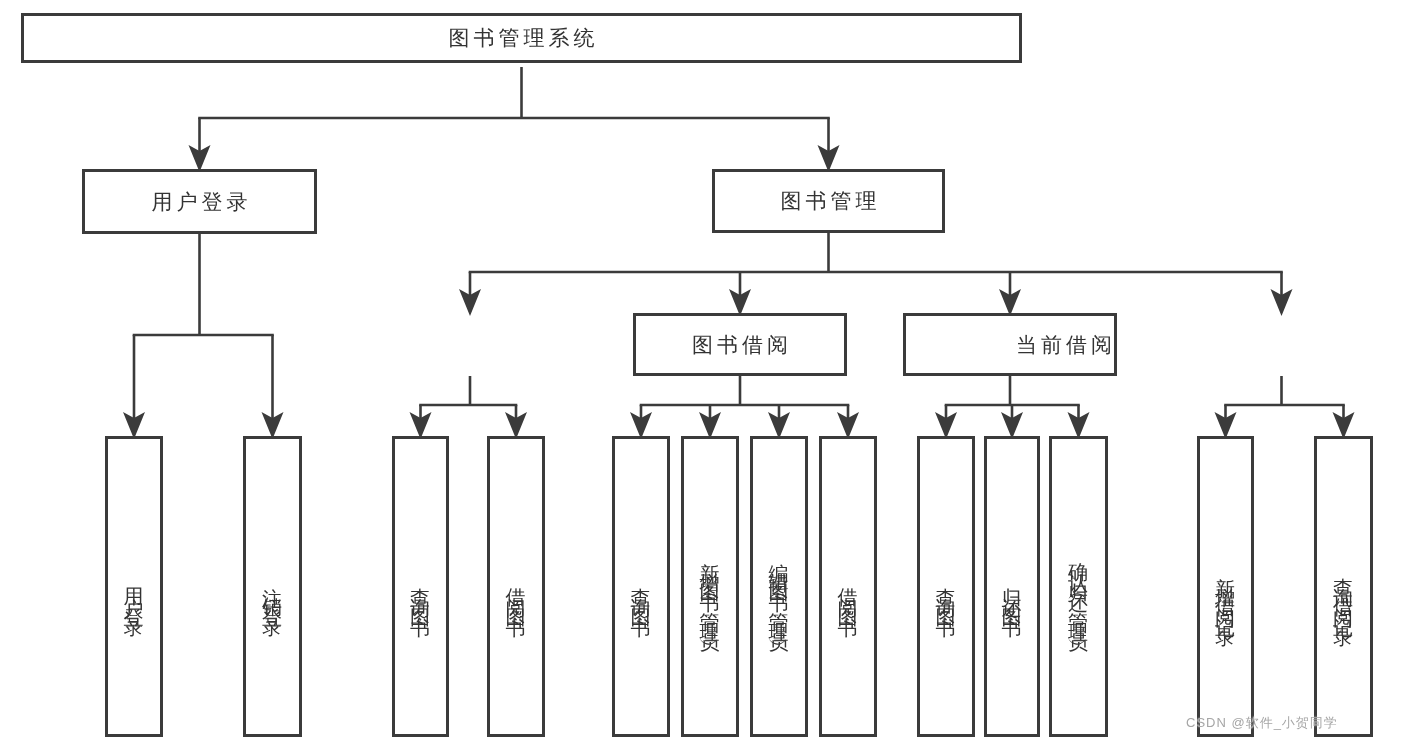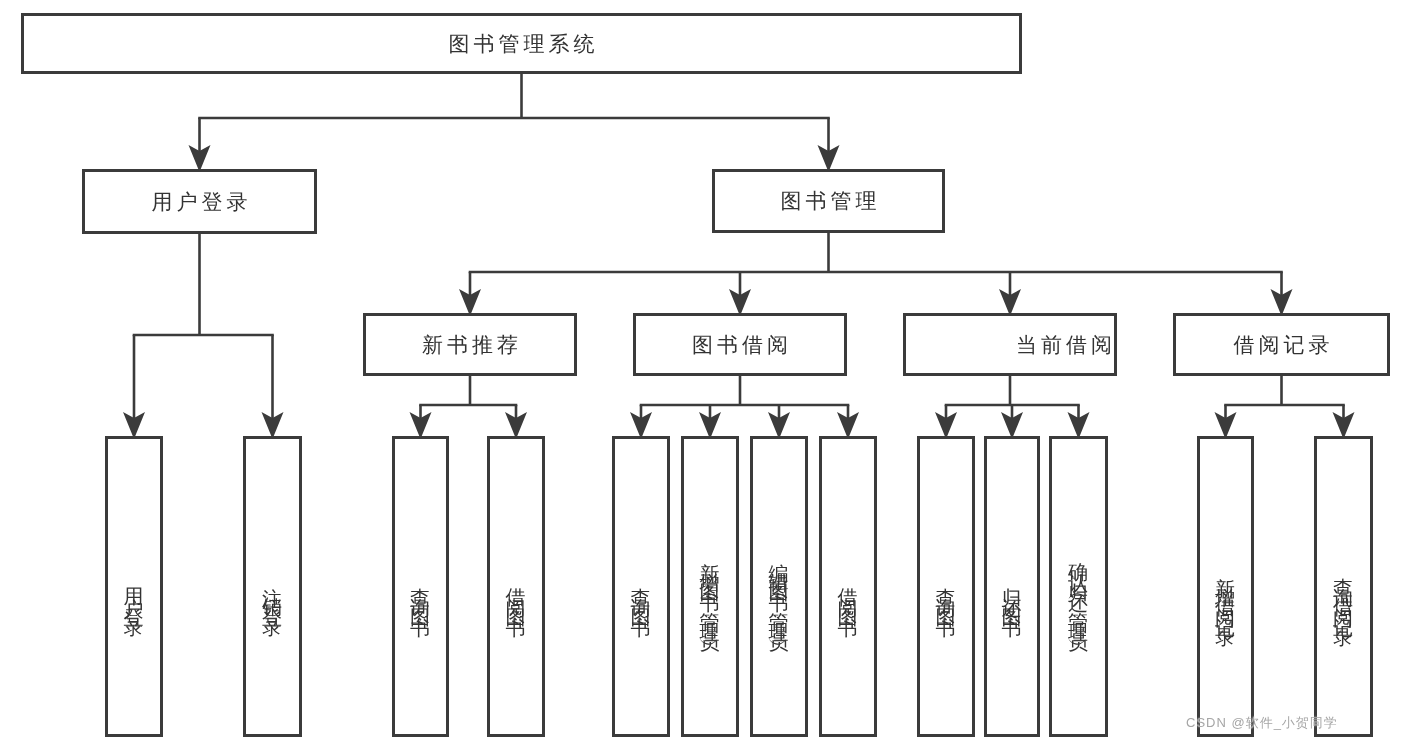--- a/index.html
+++ b/index.html
@@ -105,46 +105,40 @@
       <line x1="1078.5" y1="405" x2="1078.5" y2="419" stroke="#3b3b3b" stroke-width="2.6"></line>
       <polygon points="1078.5,439 1067.5,412 1078.5,418 1089.5,412" fill="#3b3b3b"></polygon>
       <line x1="1281.5" y1="376" x2="1281.5" y2="405" stroke="#3b3b3b" stroke-width="2.6"></line>
       <line x1="1224.2" y1="405" x2="1344.8" y2="405" stroke="#3b3b3b" stroke-width="2.6"></line>
       <line x1="1225.5" y1="405" x2="1225.5" y2="419" stroke="#3b3b3b" stroke-width="2.6"></line>
       <polygon points="1225.5,439 1214.5,412 1225.5,418 1236.5,412" fill="#3b3b3b"></polygon>
       <line x1="1343.5" y1="405" x2="1343.5" y2="419" stroke="#3b3b3b" stroke-width="2.6"></line>
       <polygon points="1343.5,439 1332.5,412 1343.5,418 1354.5,412" fill="#3b3b3b"></polygon>
     </svg>
   <div id="watermark">CSDN @软件_小贺同学</div>
-<div class="node h" style="left: 21px; top: 13px; width: 1001px; height: 61px;">
+<div class="node h" style="left: 21px; top: 13px; width: 1001px; height: 50px;">
       <span class="lbl">图书管理系统</span>
     </div>
     <div class="node h" style="left: 82px; top: 169px; width: 235px; height: 65px;">
       <span class="lbl">用户登录</span>
     </div>
     <div class="node h" style="left: 712px; top: 169px; width: 233px; height: 64px;">
       <span class="lbl">图书管理</span>
     </div>
     <div class="node v" style="left: 105px; top: 436px; width: 58px; height: 301px;">
       <span class="lbl">用户登录</span>
     </div>
     <div class="node v" style="left: 243px; top: 436px; width: 59px; height: 301px;">
       <span class="lbl">注销登录</span>
     </div>
-    <div class="node h" style="left: 363px; top: 313px; width: 214px; height: 63px;">
-      <span class="lbl">新书推荐</span>
-    </div>
     <div class="node h" style="left: 633px; top: 313px; width: 214px; height: 63px;">
       <span class="lbl">图书借阅</span>
     </div>
     <div class="node h" style="left: 903px; top: 313px; width: 214px; height: 63px; justify-content: flex-end;">
       <span class="lbl">当前借阅</span>
-    </div>
-    <div class="node h" style="left: 1173px; top: 313px; width: 217px; height: 63px;">
-      <span class="lbl">借阅记录</span>
     </div>
     <div class="node v" style="left: 392px; top: 436px; width: 57px; height: 301px;">
       <span class="lbl">查询图书</span>
     </div>
     <div class="node v" style="left: 487px; top: 436px; width: 58px; height: 301px;">
       <span class="lbl">借阅图书</span>
     </div>
     <div class="node v" style="left: 612px; top: 436px; width: 58px; height: 301px;">
       <span class="lbl">查询图书</span>
     </div>

